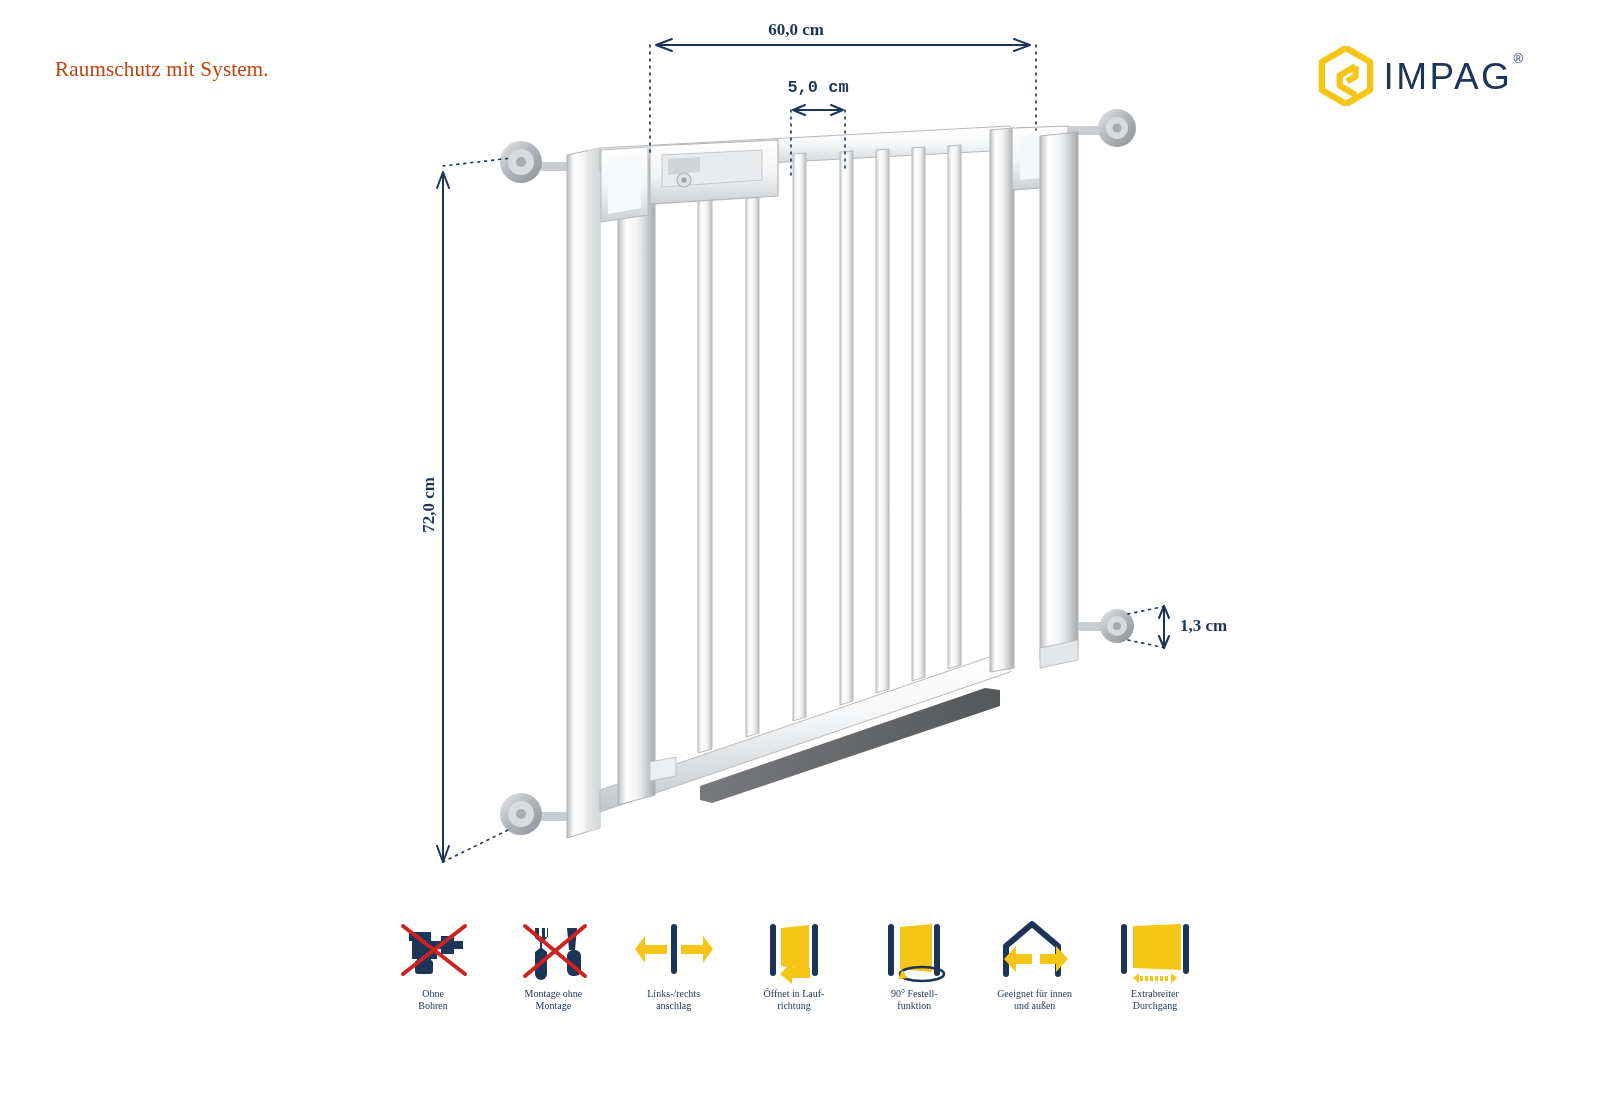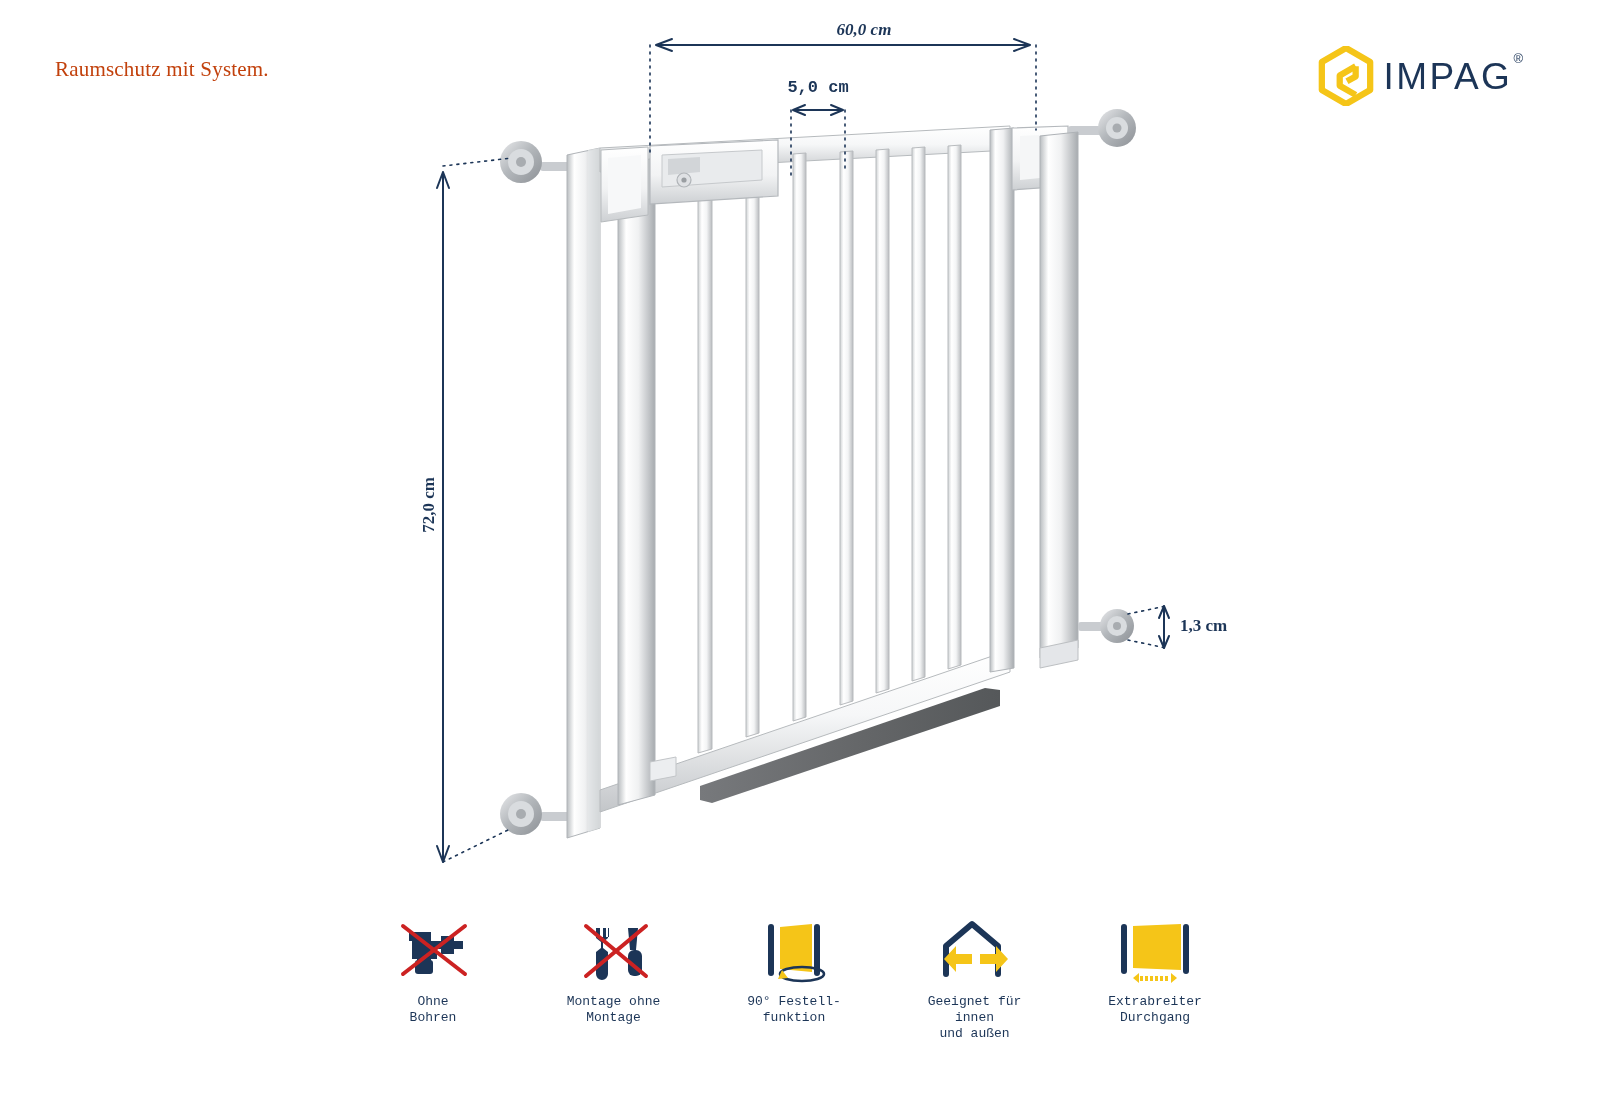--- a/index.html
+++ b/index.html
@@ -59,21 +59,21 @@
 
   
   .dim-label {
     position: absolute;
     font-family: "Liberation Serif", serif;
     font-weight: bold;
     font-size: 17px;
     color: #1c3557;
     white-space: nowrap;
   }
-  #dim-width-label  { left: 864px; top: 20px; transform: translateX(-50%); font-style: italic; }
+  #dim-width-label  { left: 796px; top: 20px; transform: translateX(-50%); }
   #dim-gap-label    { left: 818px; top: 78px; transform: translateX(-50%); font-family: Liberation Mono, monospace; }
   #dim-height-label {
     left: 429px; top: 505px;
     transform: translate(-50%, -50%) rotate(-90deg);
     transform-origin: center center;
   }
   #dim-depth-label  { left: 1180px; top: 616px; }
 
   svg.overlay {
     position: absolute;
@@ -102,23 +102,23 @@
     align-items: center;
   }
   .feature .glyph {
     height: 80px;
     width: 92px;
     display: flex;
     align-items: center;
     justify-content: center;
   }
   .feature .cap {
-    margin-top: 6px;
-    font-family: Liberation Mono, monospace;
-    font-size: 13px;
+    margin-top: 0;
+    font-family: Liberation Serif, serif;
+    font-size: 10px;
     line-height: 1.22;
     color: #1c3557;
     text-align: center;
     white-space: pre-line;
   }
 </style>
 </head>
 <body>
 
 <div id="tagline">Raumschutz mit System.</div>
@@ -329,21 +329,42 @@
         </g>
         <g stroke="#cc2222" stroke-width="4" stroke-linecap="round">
           <line x1="12" y1="14" x2="72" y2="64"></line>
           <line x1="72" y1="14" x2="12" y2="64"></line>
         </g>
       </svg>
     </div>
     <div class="cap"><span>Montage ohne</span><br><span>Montage</span></div>
   </div>
 
-
+  <div class="feature">
+    <div class="glyph">
+      <svg width="82" height="72" viewBox="0 0 82 72">
+        <rect x="38" y="12" width="6" height="50" rx="3" fill="#1c3557"></rect>
+        <path d="M30 24 v9 H8 v-9 L-2 37 L8 51 v-9 h22 v9 z" transform="translate(4,0)" fill="#F5C518"></path>
+        <path d="M52 24 v9 h22 v-9 L84 37 L74 51 v-9 H52 v9 z" transform="translate(-4,0)" fill="#F5C518"></path>
+      </svg>
+    </div>
+    <div class="cap"><span>Links-/rechts</span><br><span>anschlag</span></div>
+  </div>
+
+  <div class="feature">
+    <div class="glyph">
+      <svg width="80" height="72" viewBox="0 0 80 72">
+        <rect x="16" y="12" width="6" height="52" rx="3" fill="#1c3557"></rect>
+        <rect x="58" y="12" width="6" height="52" rx="3" fill="#1c3557"></rect>
+        <path d="M27 16 L55 13 L55 58 L27 54 Z" fill="#F5C518"></path>
+        <path d="M26 62 L38 50 L38 56 L56 56 L56 66 L38 66 L38 72 Z" fill="#F5C518"></path>
+      </svg>
+    </div>
+    <div class="cap"><span>Öffnet in Lauf-</span><br><span>richtung</span></div>
+  </div>
 
   <div class="feature">
     <div class="glyph">
       <svg width="80" height="72" viewBox="0 0 80 72">
         <rect x="14" y="12" width="6" height="52" rx="3" fill="#1c3557"></rect>
         <rect x="60" y="12" width="6" height="52" rx="3" fill="#1c3557"></rect>
         <path d="M26 15 L58 12 L58 60 L26 57 Z" fill="#F5C518"></path>
         <ellipse cx="48" cy="62" rx="22" ry="7" fill="none" stroke="#1c3557" stroke-width="2.6"></ellipse>
         <path d="M28 58 L24 67 L34 66 Z" fill="#F5C518"></path>
       </svg>

